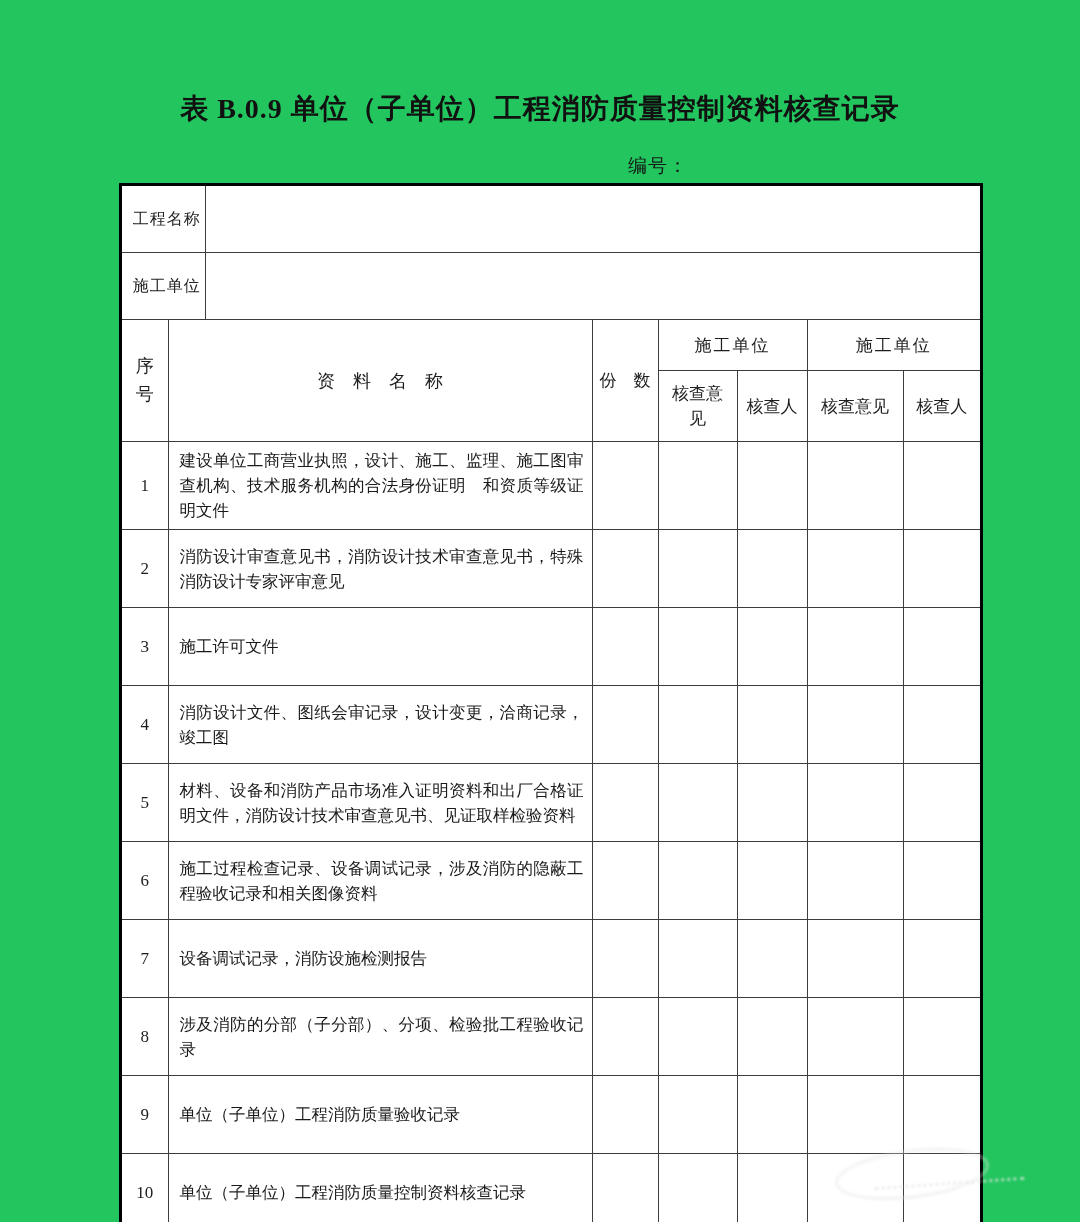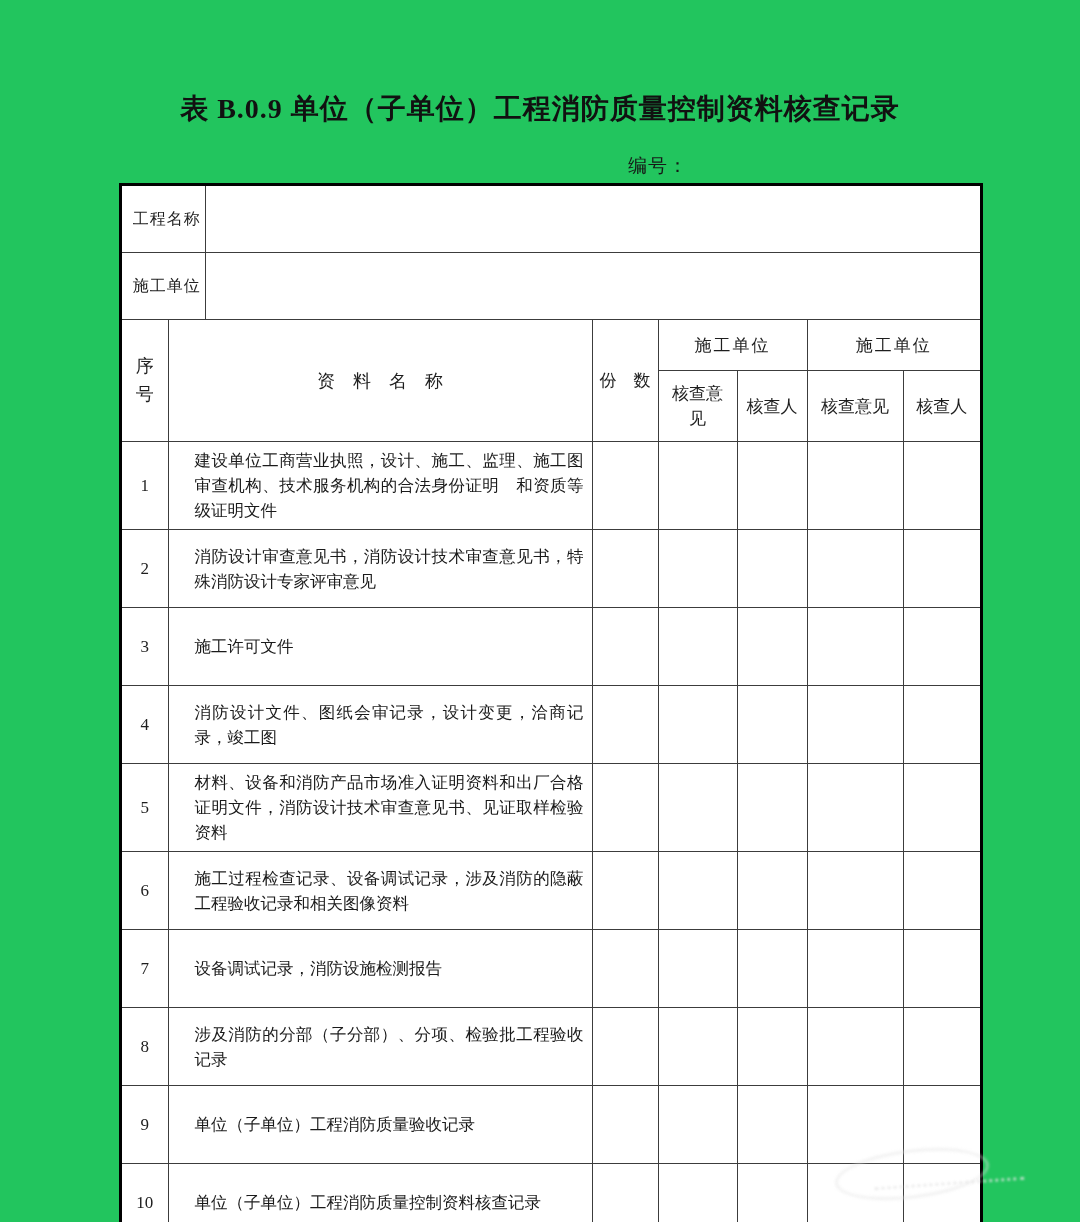--- a/index.html
+++ b/index.html
@@ -52,21 +52,21 @@
   .hc { text-align: center; vertical-align: middle; font-size: 17px; color: #1e1e1e; }
   .h1 .grp-label { letter-spacing: 2px; }
   .name-head { font-size: 18px; }
   .vwrap  { display: inline-block; width: 1.15em; line-height: 1.55; font-size: 18px; }
   .narrow { display: inline-block; width: 3.3em; line-height: 1.5; }
 
   .t-main tbody td { height: 65px; vertical-align: middle; }
   .c-no   { text-align: center; font-size: 17px; color: #1e1e1e; }
   .c-name {
     font-size: 16.5px; line-height: 25px;
-    text-align: justify; padding: 6px 8px 6px 26px;
+    text-align: justify; padding: 6px 8px 6px 11px;
     color: #1a1a1a;
   }
   .c-empty { background: #fff; }
 
   
   .watermark { position: absolute; left: 835px; top: 1142px; width: 230px; height: 78px; pointer-events: none; }
   .wm-blob1 {
     position: absolute; left: 0; top: 8px; width: 150px; height: 44px;
     border: 2px solid #e4e4e4; border-radius: 50%;
     transform: rotate(-7deg); filter: blur(1.5px); opacity: .7;

